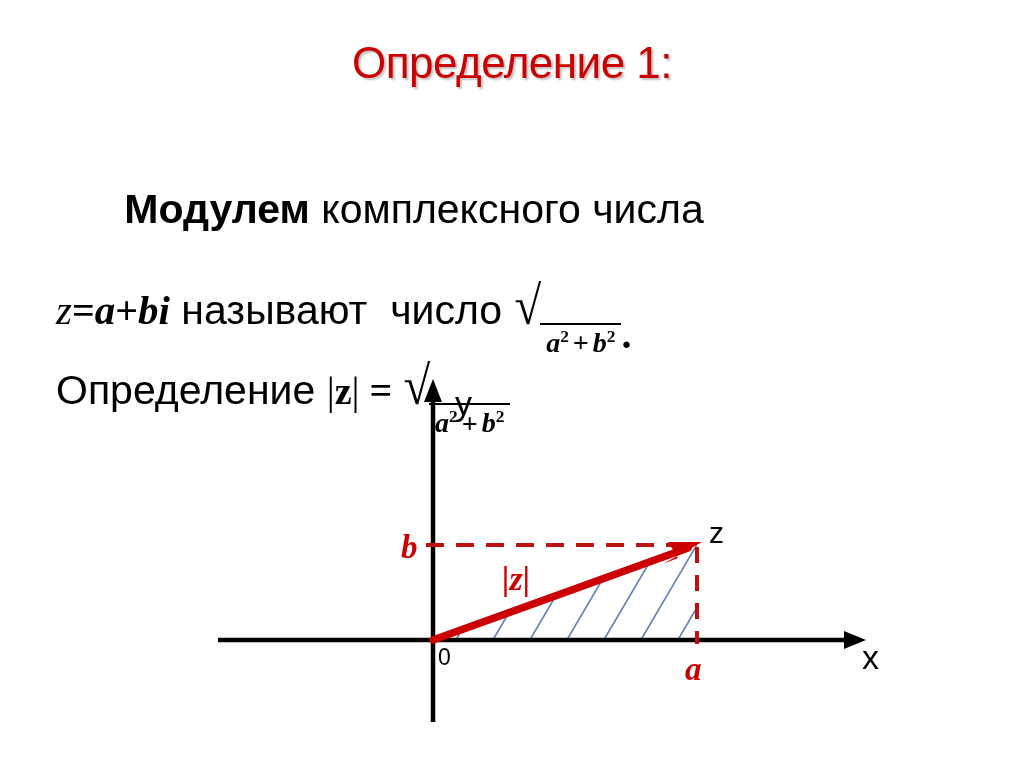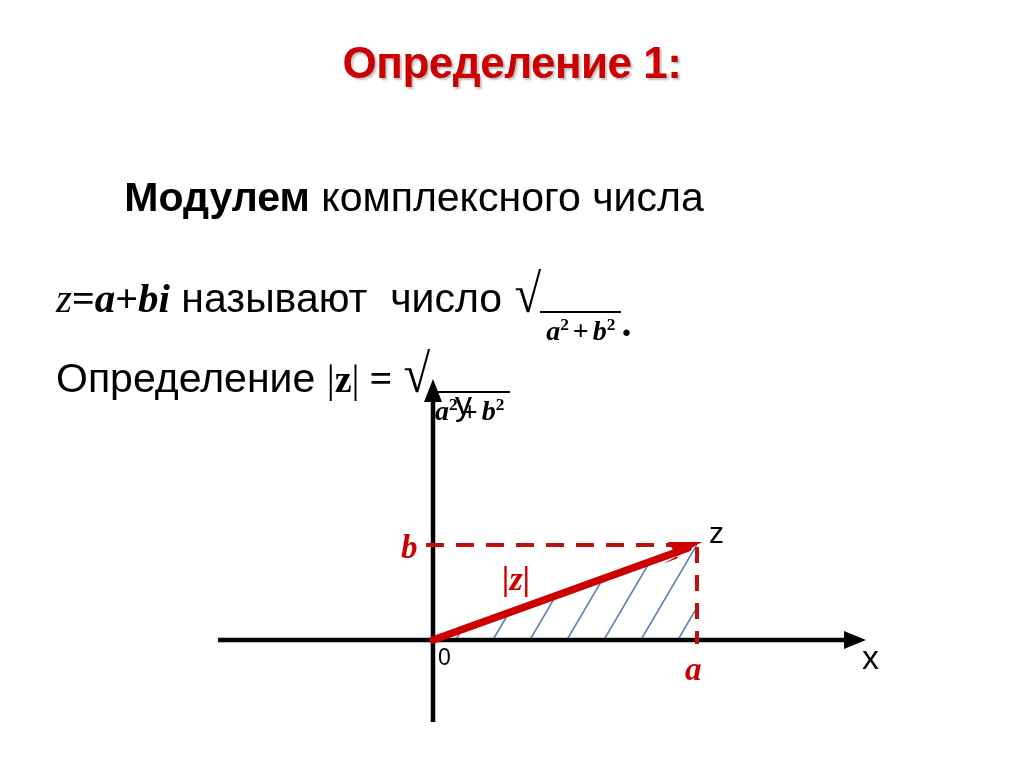--- a/index.html
+++ b/index.html
@@ -21,33 +21,33 @@
   }
 
   
   .title {
     position: absolute;
     left: 0;
     top: 38px;
     width: 1024px;
     text-align: center;
     font-family: "Liberation Sans", sans-serif;
-    font-weight: bold;
+    font-weight: normal;
     font-size: 44px;
     letter-spacing: -0.5px;
     color: #CC0000;
     text-shadow: 2px 2px 2px rgba(140,140,140,0.55);
     white-space: pre;
   }
 
   
   .body-block {
     position: absolute;
     left: 56px;
-    top: 136px;
+    top: 148px;
     width: 940px;
   }
   .bodyline {
     font-family: "Liberation Sans", sans-serif;
     font-size: 41px;
     color: #000000;
     line-height: 1.0;
     white-space: pre;
   }
   .line1 { margin: 0 0 14px 0; }

